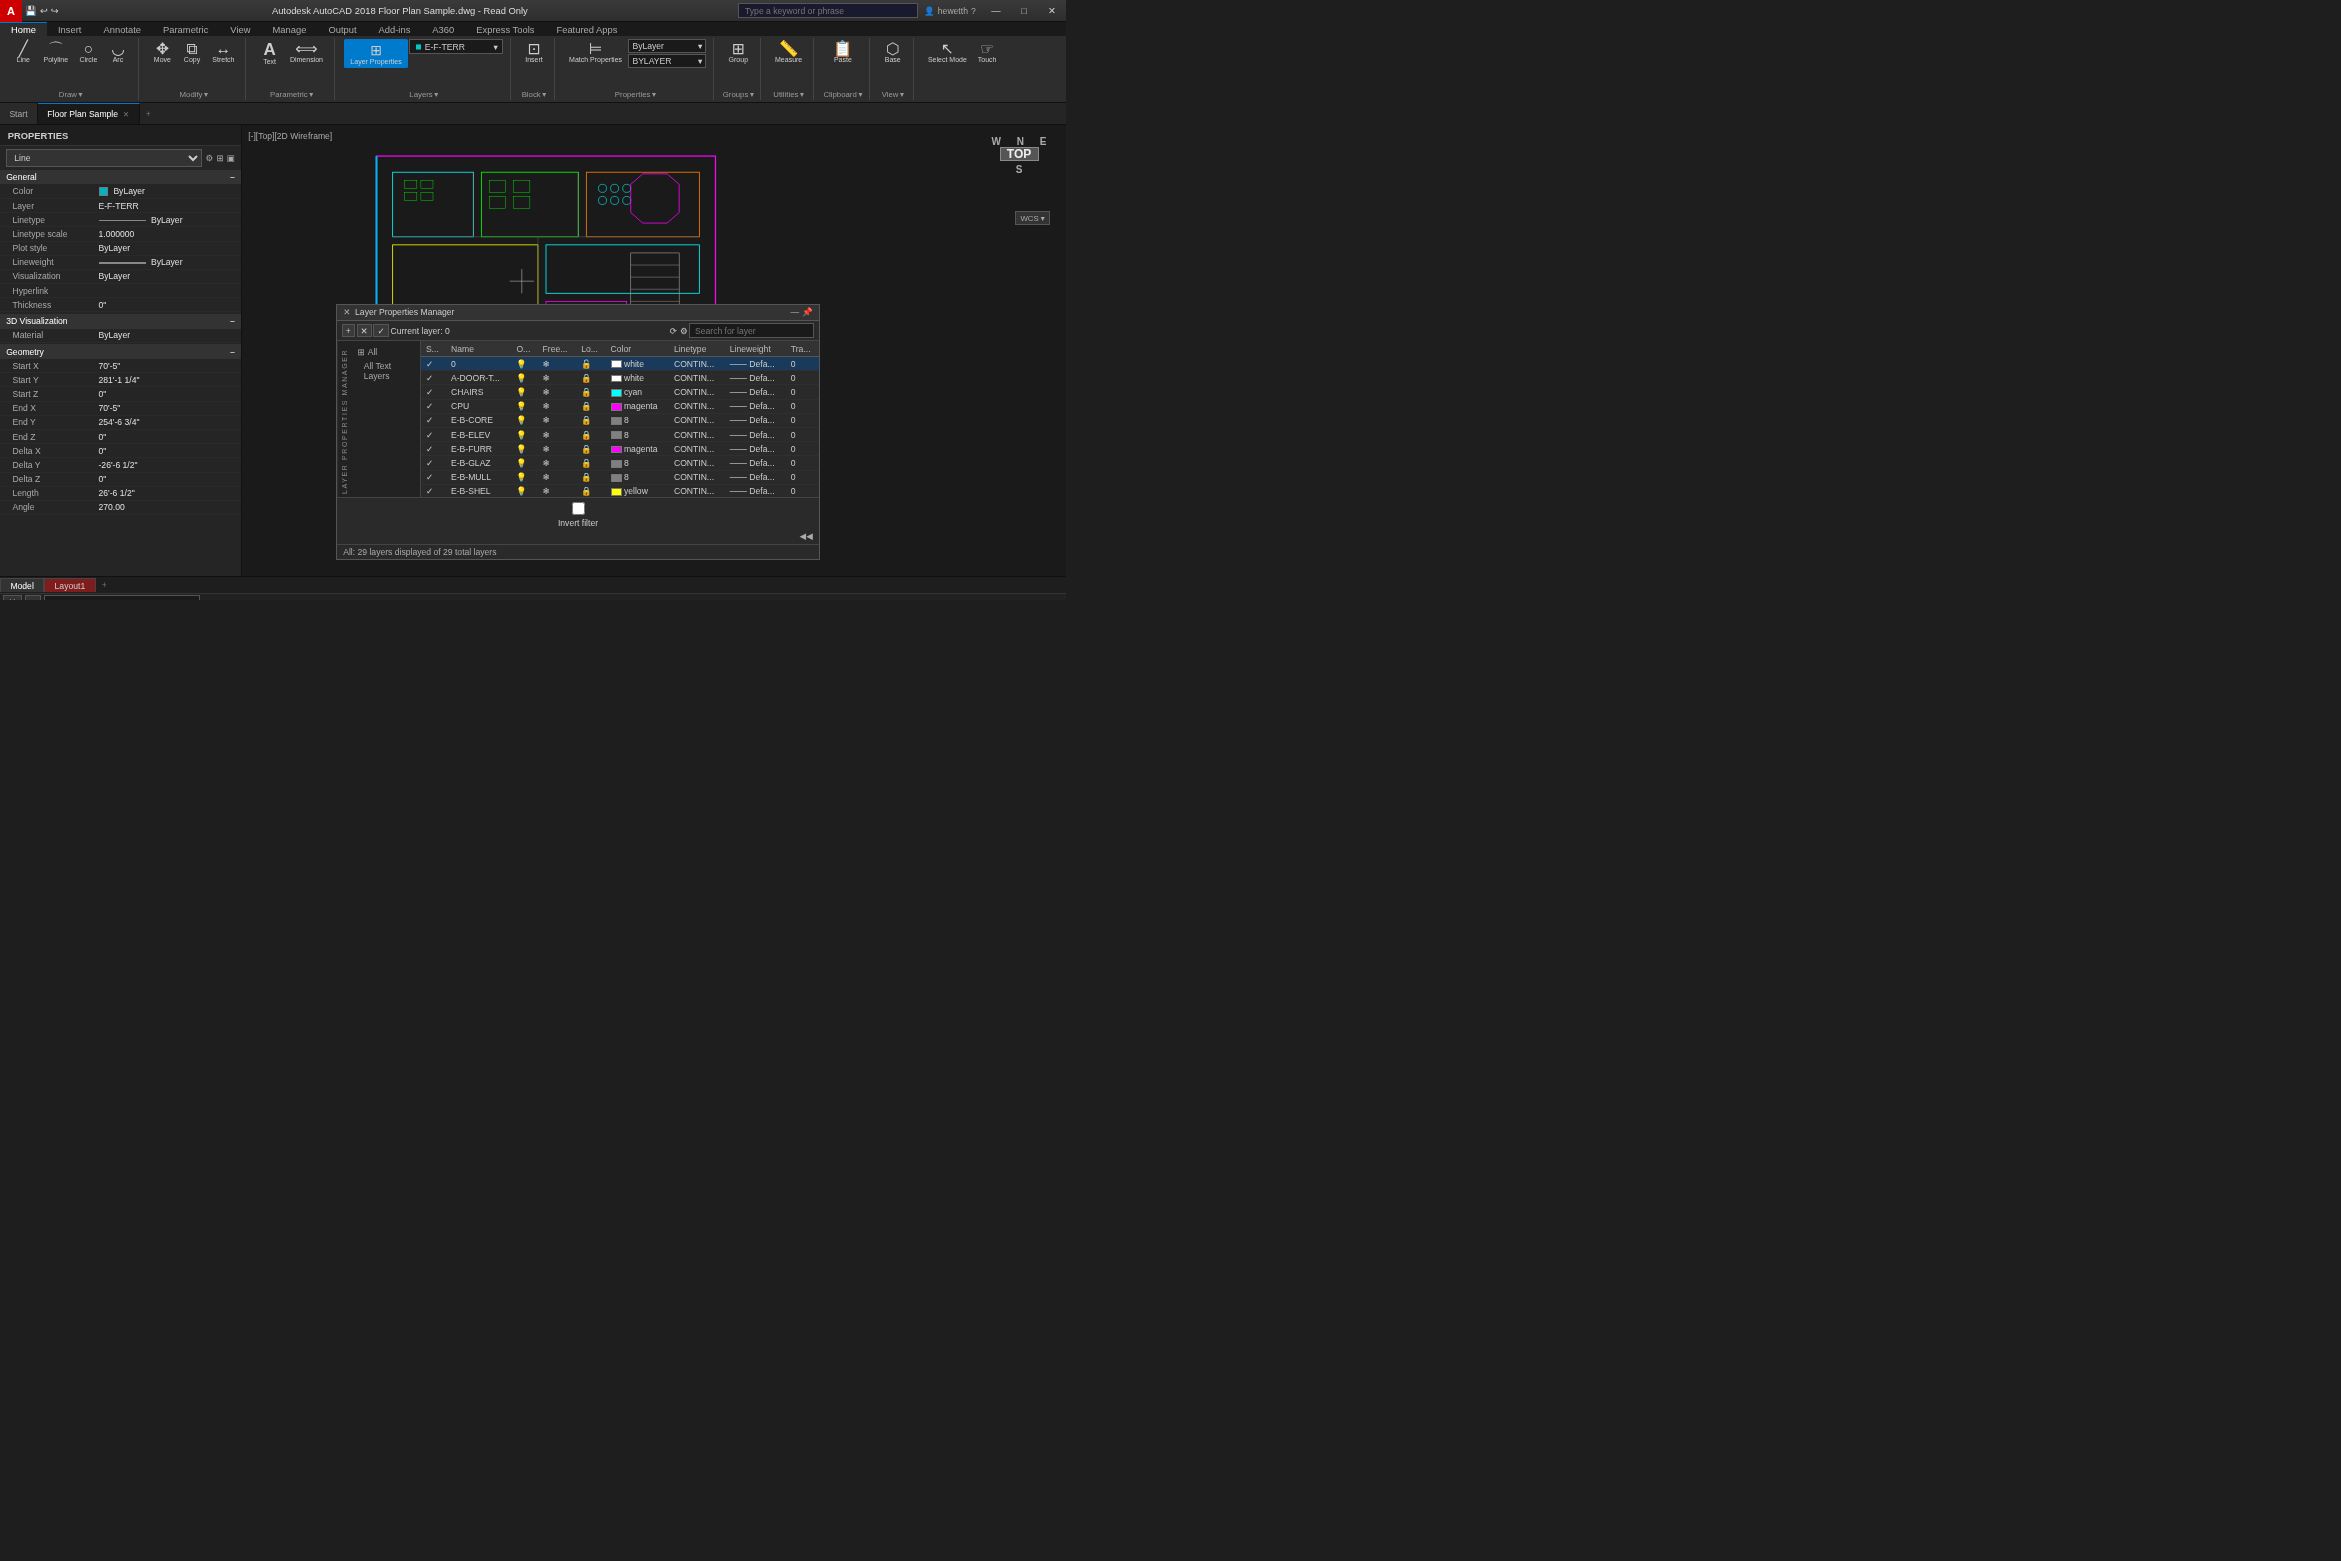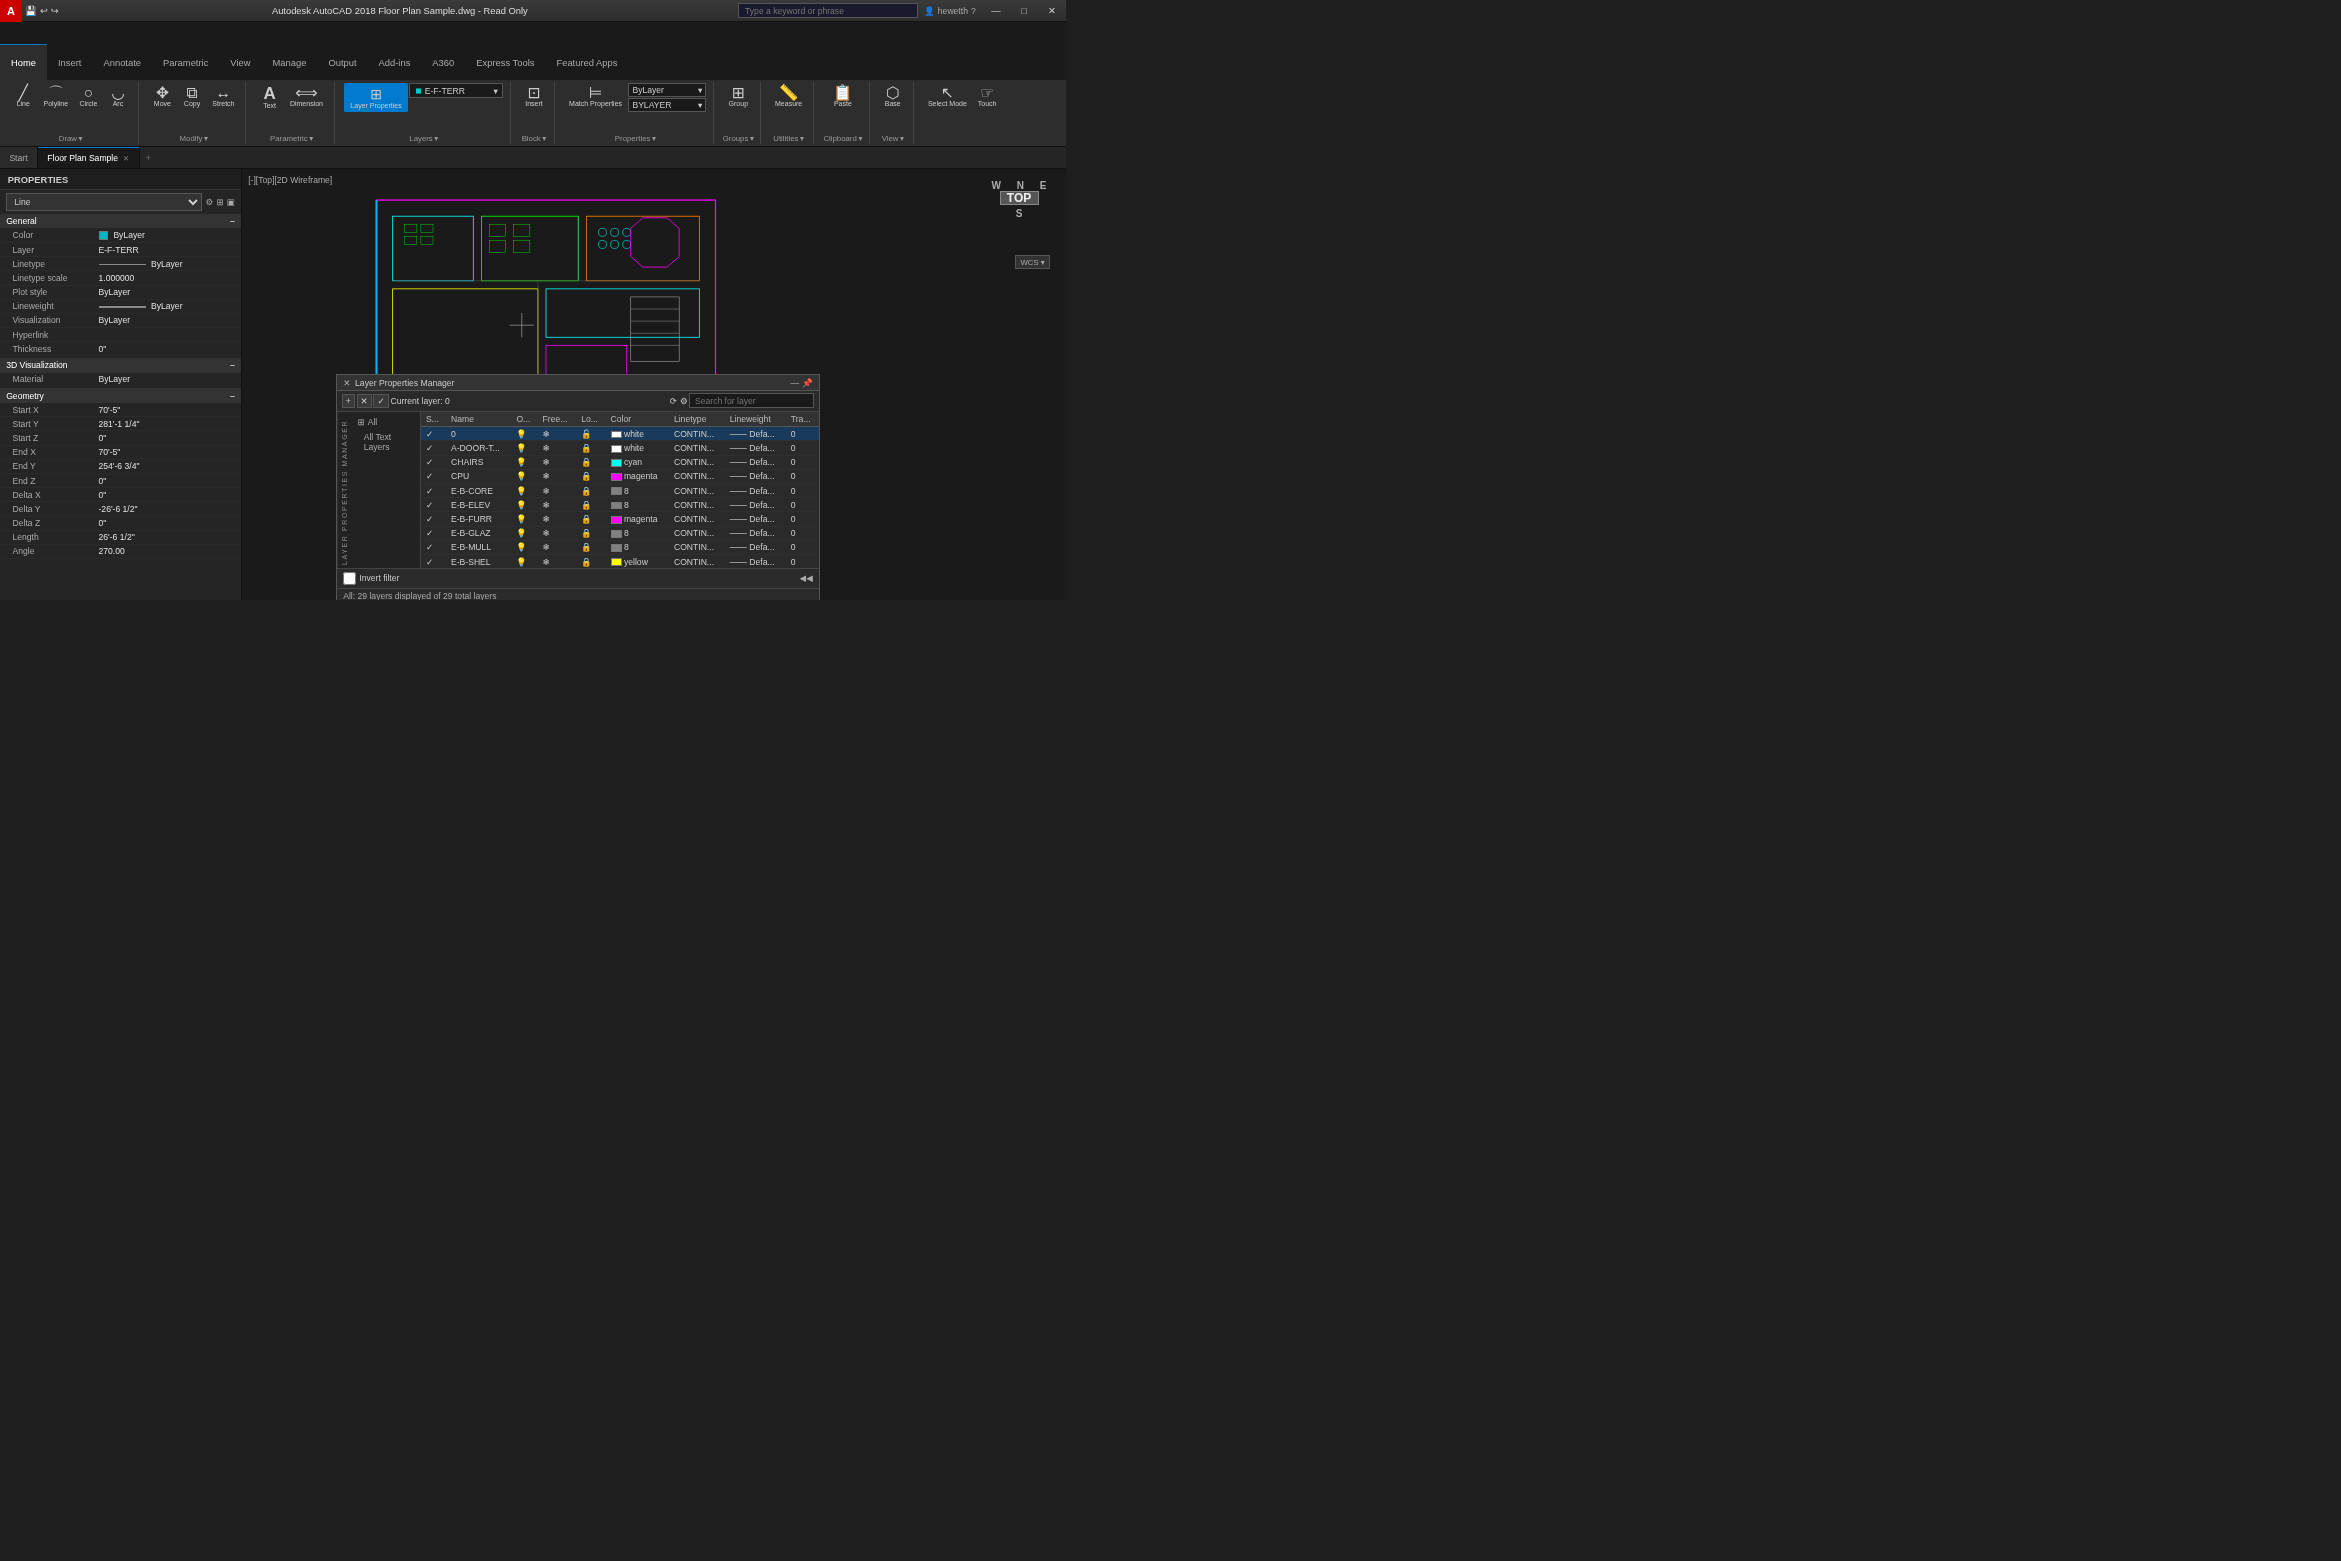--- a/index.html
+++ b/index.html
@@ -10,21 +10,21 @@
     #title-bar .app-icon { width: 22px; height: 22px; background: #c00; display: flex; align-items: center; justify-content: center; color: white; font-weight: bold; font-size: 11px; }
     #title-bar .title-text { flex: 1; text-align: center; font-size: 9.4px; color: #ddd; }
     #title-bar .search-box { background: #1a1a2e; border: 0.8px solid #555; color: #aaa; padding: 1.6px 6.2px; width: 180px; font-size: 8.6px; height: 15.6px; }
     #title-bar .user-area { display: flex; align-items: center; gap: 3.1px; padding: 0 6.2px; color: #aaa; font-size: 8.6px; }
     #title-bar .window-controls { display: flex; }
     #title-bar .win-btn { width: 28px; height: 22px; display: flex; align-items: center; justify-content: center; color: #ccc; font-size: 9.4px; cursor: pointer; }
 
     
     #ribbon { background: #2d2d2d; border-bottom: 0.8px solid #111; }
     #ribbon-tabs { display: flex; background: #1a1a1a; }
-    .ribbon-tab { padding: 12px 11px; font-size: 9.4px; color: #aaa; cursor: pointer; border-top: 1.6px solid transparent; margin-top: 22px; }
+    .ribbon-tab { padding: 1px 11px; font-size: 9.4px; color: #aaa; cursor: pointer; border-top: 1.6px solid transparent; }
     .ribbon-tab.active { background: #2d2d2d; color: #fff; border-top: 1.6px solid #007acc; }
     #ribbon-content { display: flex; padding: 1.6px 3.1px; gap: 3.1px; min-height: 66px; align-items: stretch; }
     .ribbon-group { display: flex; flex-direction: column; align-items: center; border-right: 0.8px solid #444; padding: 1.6px 6.2px; min-width: 39px; }
     .ribbon-group-items { display: flex; flex-wrap: wrap; gap: 1.6px; flex: 1; align-items: flex-start; justify-content: center; }
     .ribbon-group-label { font-size: 7.8px; color: #999; margin-top: 1.6px; white-space: nowrap; display: flex; align-items: center; gap: 1.6px; }
     .ribbon-btn { display: flex; flex-direction: column; align-items: center; padding: 1.6px 4.7px; cursor: pointer; border-radius: 1.6px; min-width: 28px; }
     .ribbon-btn .icon { font-size: 15.6px; line-height: 1; }
     .ribbon-btn .label { font-size: 7px; color: #ccc; white-space: nowrap; }
     .ribbon-btn-active { background: #007acc; border-radius: 1.6px; }
 
@@ -65,21 +65,21 @@
     #layer-table { width: 100%; border-collapse: collapse; }
     #layer-table th { background: #333; color: #bbb; padding: 2.3px 4.7px; text-align: left; font-size: 8.6px; border-bottom: 0.8px solid #555; font-weight: normal; }
     #layer-table td { padding: 1.6px 4.7px; color: #ccc; border-bottom: 0.8px solid #2f2f2f; font-size: 8.6px; }
     .layer-active td { background: #1a3a5c; }
     .color-box { display: inline-block; width: 11px; height: 7.8px; border: 0.8px solid #777; vertical-align: middle; }
     #layer-footer { padding: 2.3px 6.2px; background: #2a2a2a; border-top: 0.8px solid #444; color: #aaa; font-size: 8.6px; display: flex; align-items: center; justify-content: space-between; }
     #layer-filters { width: 70px; background: #222; border-right: 0.8px solid #444; padding: 3.1px; font-size: 8.6px; }
     #layer-filters .filter-item { padding: 2.3px 3.1px; cursor: pointer; color: #aaa; display: flex; align-items: center; gap: 3.1px; }
     #layer-body { display: flex; }
     .layer-manager-side-label { writing-mode: vertical-rl; text-orientation: mixed; transform: rotate(180deg); color: #888; font-size: 7px; padding: 3.1px; background: #222; border-right: 0.8px solid #333; letter-spacing: 1.6px; }
-    .invert-filter-row { padding: 3.1px 6.2px; display: flex; align-items: center; gap: 3.1px; background: #2a2a2a; border-top: 0.8px solid #444; }
+    .invert-filter-row { padding: 3.1px 6.2px; display: flex; align-items: center; gap: 3.1px; background: #2a2a2a; border-top: 0.8px solid #444; flex-direction: column; }
 
     
     #status-bar { height: 17px; background: #1a1a1a; border-top: 0.8px solid #111; display: flex; align-items: center; font-size: 7.8px; color: #aaa; }
     #status-bar .model-space { padding: 0 7.8px; border-right: 0.8px solid #333; }
     #status-bar .coords { flex: 1; padding: 0 7.8px; }
     #status-bar .right-controls { display: flex; align-items: center; gap: 4.7px; padding: 0 6.2px; }
 
     
     #taskbar { height: 22px; background: #0a0a0a; display: flex; align-items: center; border-top: 0.8px solid #333; }
     #taskbar .start-btn { width: 22px; height: 22px; background: #1a1a1a; display: flex; align-items: center; justify-content: center; color: #ddd; font-size: 11px; }

